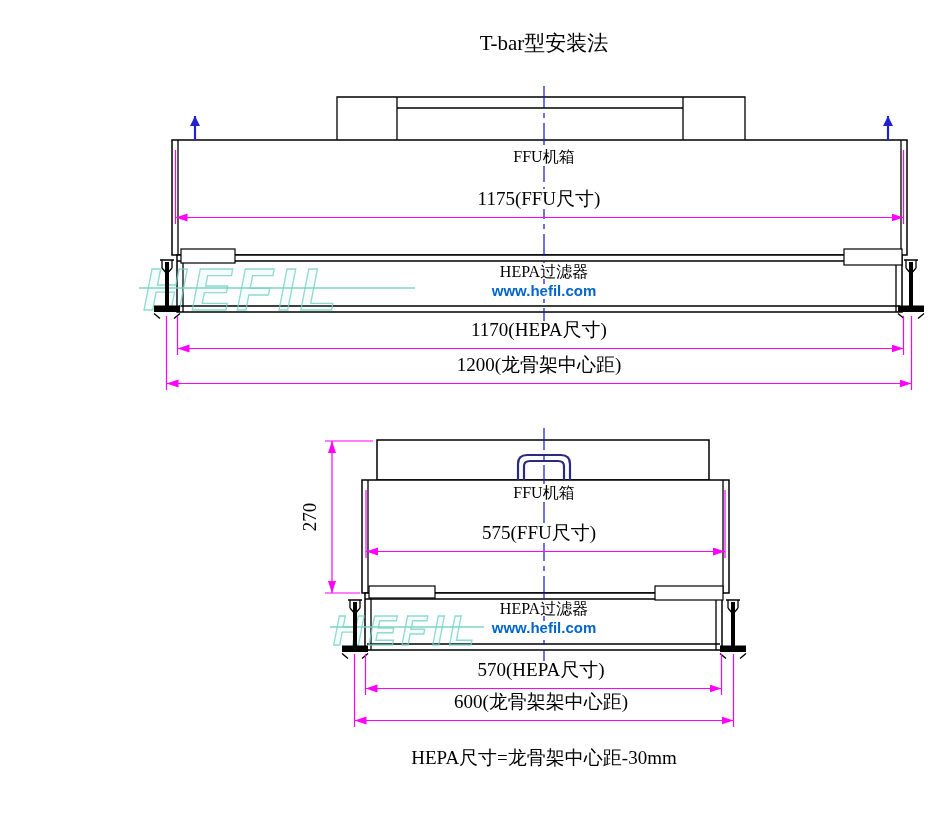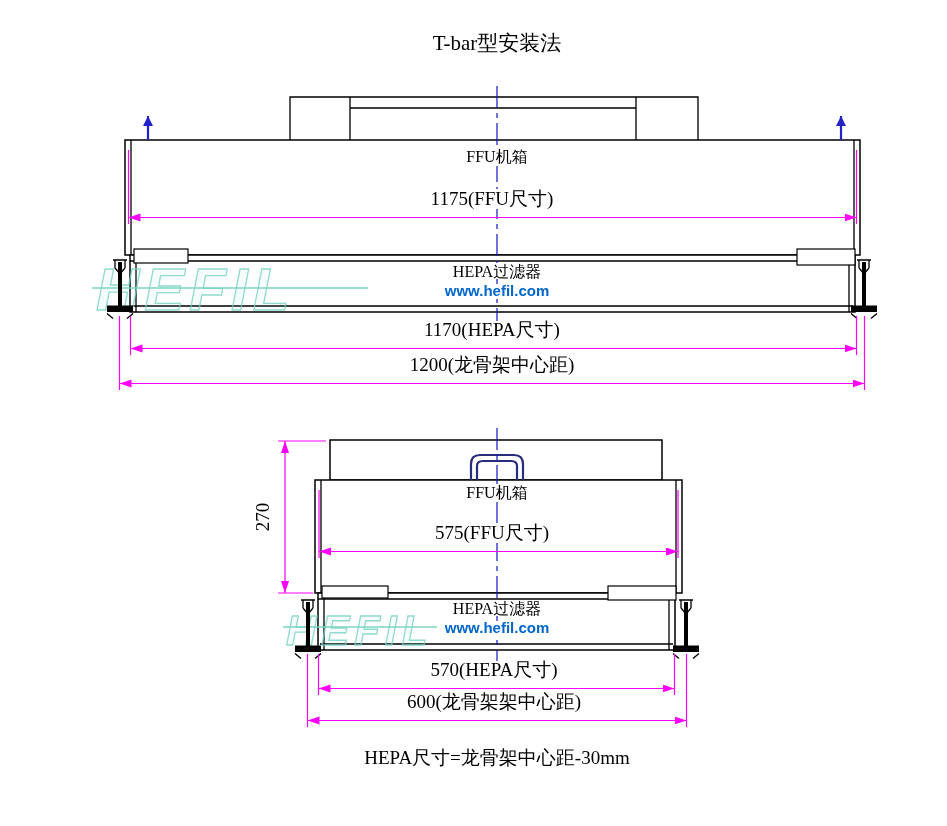--- a/index.html
+++ b/index.html
@@ -1,16 +1,16 @@
 <!DOCTYPE html>
 <html><head>
 <meta charset="utf-8">
 <style>
   html,body{margin:0;padding:0;background:#ffffff;}
-  .canvas{width:804px;height:826px;background:#ffffff;font-family:"Liberation Serif",serif;position:relative;}
+  .canvas{width:804px;height:826px;background:#ffffff;font-family:"Liberation Serif",serif;position:relative;margin-left:47px;}
   svg{display:block;}
   .box{fill:#ffffff;stroke:#000000;stroke-width:1.5;}
   .thin{stroke-width:1.2;}
   .ln{stroke:#000000;stroke-width:1.3;fill:none;}
   .dim{stroke:#FF00FF;stroke-width:1.2;fill:none;}
   .cl{stroke:#1414C8;stroke-width:1.2;fill:none;stroke-dasharray:22 5 5 5;}
   .vent{stroke:#2222CC;stroke-width:2.2;fill:none;}
   .handle{stroke:#2b2b7e;stroke-width:2.2;fill:none;}
   .tbg{fill:#ffffff;}
   text{fill:#000000;}

